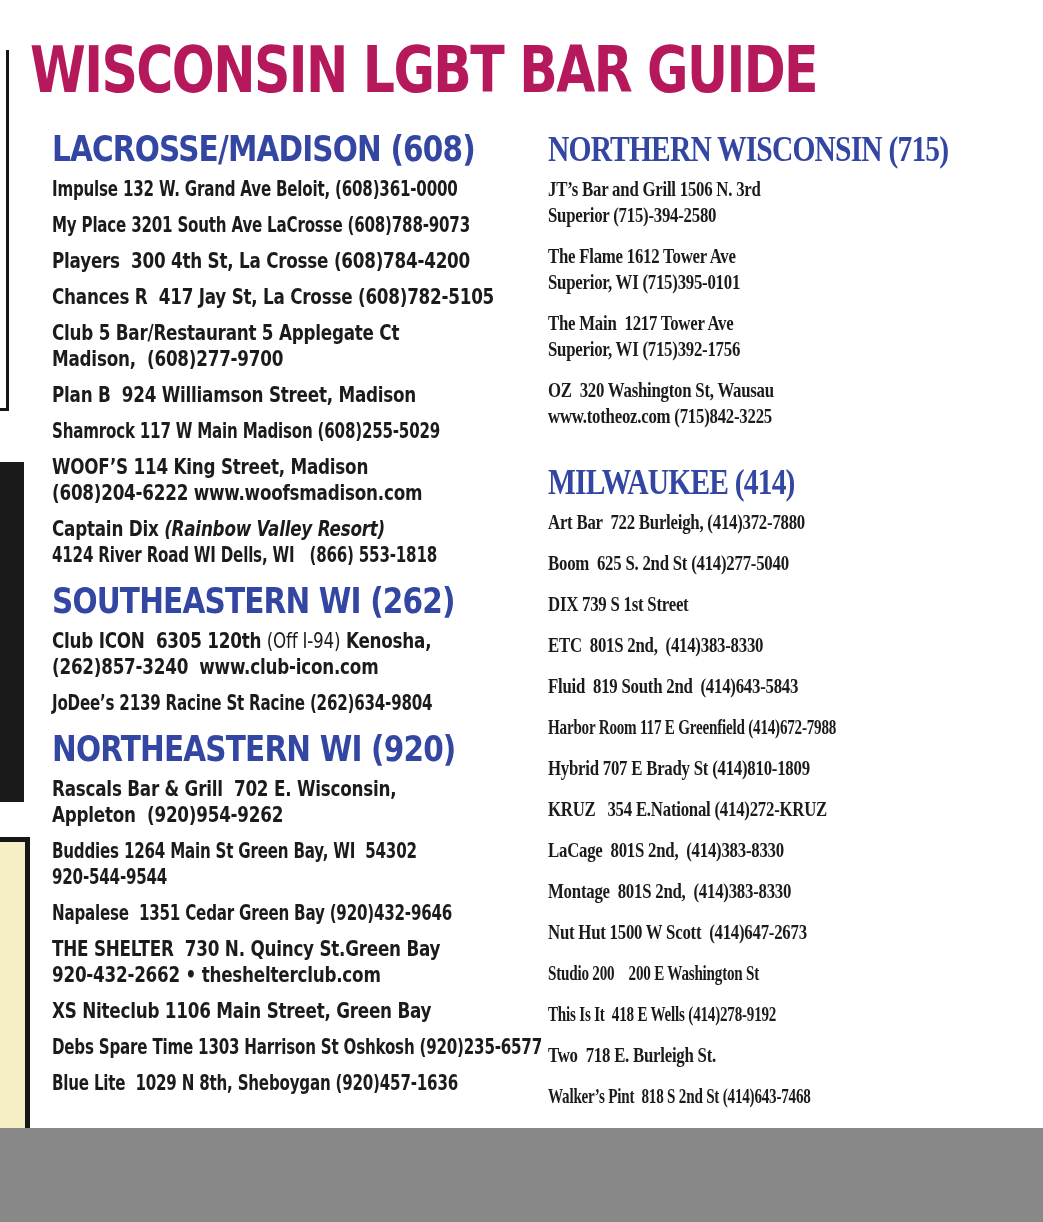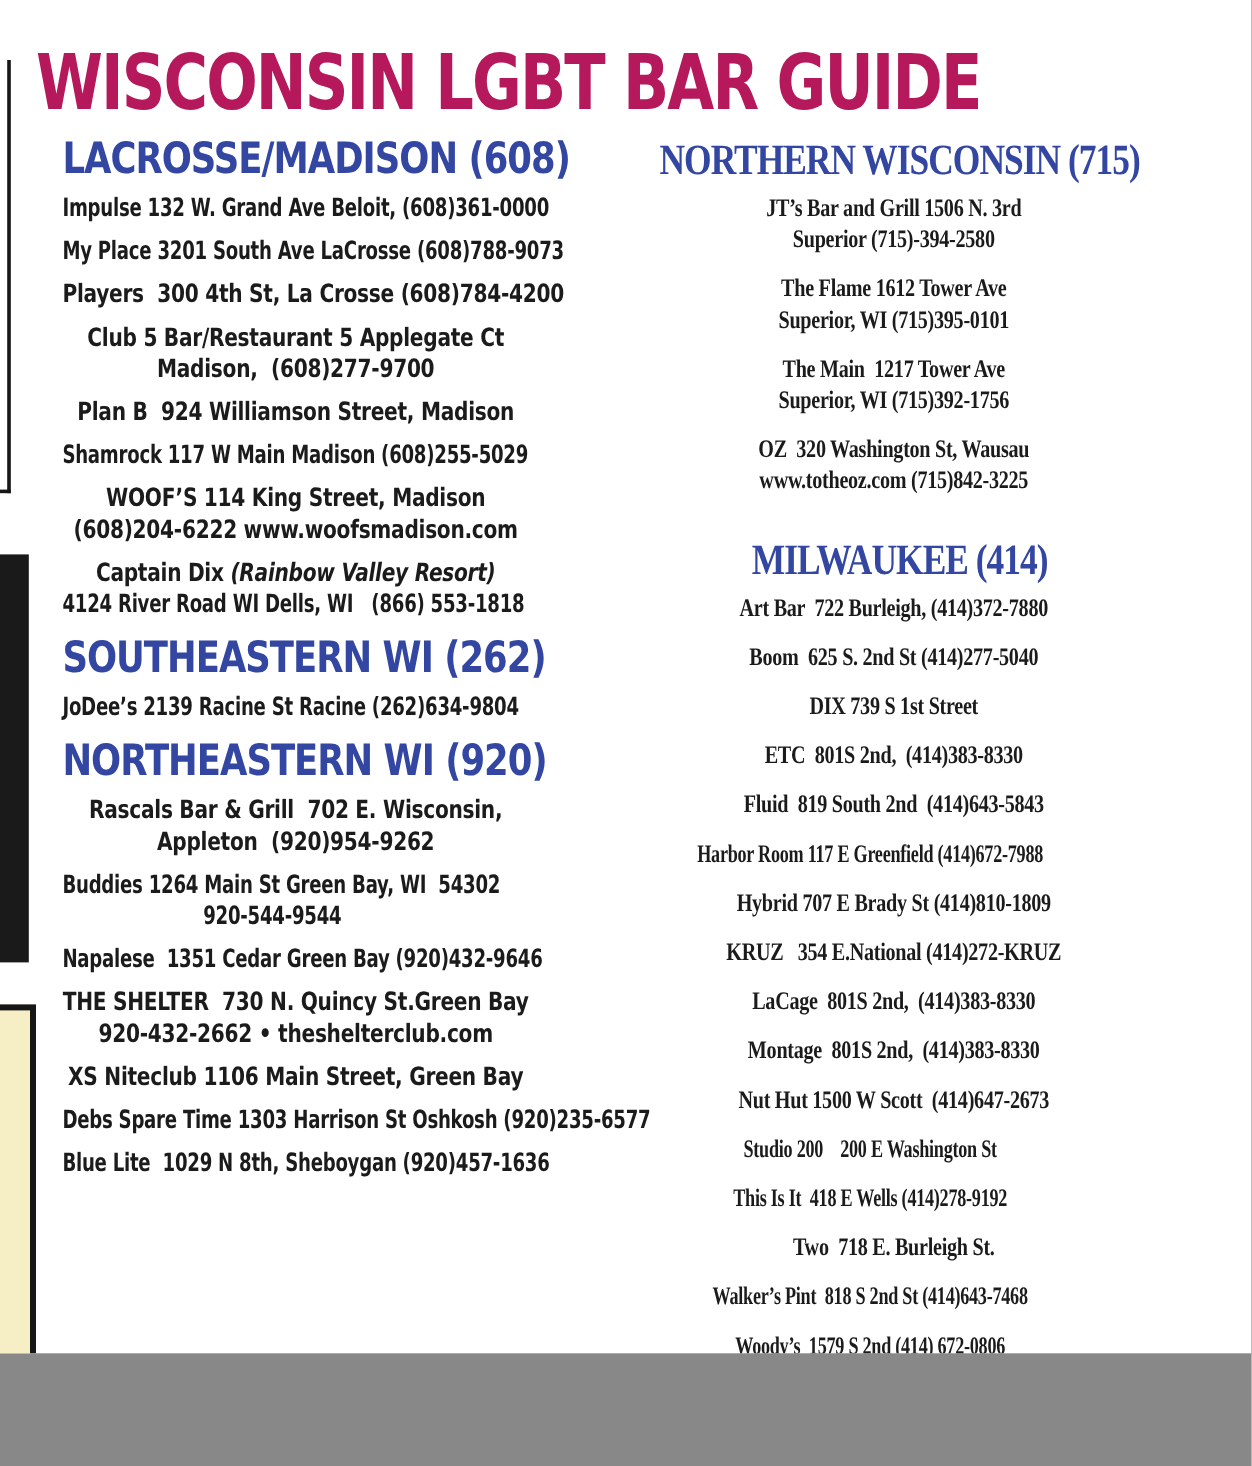--- a/index.html
+++ b/index.html
@@ -52,21 +52,21 @@
   }
   
   #title{
     position:absolute;left:30px;top:36px;
     font-size:64px;line-height:68px;font-weight:800;
     letter-spacing:-2px;color:var(--title_color);
     white-space:pre;transform:scaleX(0.79);transform-origin:0 0;
   }
   
   #columns{position:absolute;left:0;top:110px;width:1043px;}
-  .col{position:absolute;top:0;text-align:center;}
+  .col{position:absolute;top:16px;}
   .col.left{left:52px;width:486px;}
   .col.right{left:548px;width:492px;font-family:Liberation Serif, serif;}
   .sec{margin:0;}
   .sec + .sec{margin-top:8px;}
   .col.right .sec + .sec{margin-top:30px;}
   .sec-header{
     margin:0 0 4px 0;
     font-size:36px;line-height:46px;font-weight:800;
     letter-spacing:-1px;color:var(--header_color);
     white-space:pre;transform:scaleX(0.82);transform-origin:0 0;
@@ -102,40 +102,47 @@
           <div class="entry">
             <div class="line c"><span class="seg">Impulse 132 W. Grand Ave Beloit, (608)361-0000</span></div>
           </div>
           <div class="entry">
             <div class="line c"><span class="seg">My Place 3201 South Ave LaCrosse (608)788-9073</span></div>
           </div>
           <div class="entry">
             <div class="line"><span class="seg">Players  300 4th St, La Crosse (608)784-4200</span></div>
           </div>
           <div class="entry">
+            <div class="line"><span class="seg">Chances R  417 Jay St, La Crosse (608)782-5105</span></div>
+          </div>
+          <div class="entry">
             <div class="line"><span class="seg">Club 5 Bar/Restaurant 5 Applegate Ct</span></div>
             <div class="line"><span class="seg">Madison,  (608)277-9700</span></div>
           </div>
           <div class="entry">
             <div class="line"><span class="seg">Plan B  924 Williamson Street, Madison</span></div>
           </div>
           <div class="entry">
             <div class="line c"><span class="seg">Shamrock 117 W Main Madison (608)255-5029</span></div>
           </div>
           <div class="entry">
             <div class="line"><span class="seg">WOOF’S 114 King Street, Madison</span></div>
             <div class="line"><span class="seg">(608)204-6222 www.woofsmadison.com</span></div>
           </div>
           <div class="entry">
             <div class="line"><span class="seg">Captain Dix </span><span class="seg i">(Rainbow Valley Resort)</span></div>
             <div class="line c"><span class="seg">4124 River Road WI Dells, WI   (866) 553-1818</span></div>
           </div>
         </section>
         <section class="sec">
           <h2 class="sec-header">SOUTHEASTERN WI (262)</h2>
+          <div class="entry">
+            <div class="line"><span class="seg">Club ICON  6305 120th </span><span class="seg lt">(Off I-94)</span><span class="seg"> Kenosha,</span></div>
+            <div class="line"><span class="seg">(262)857-3240  www.club-icon.com</span></div>
+          </div>
           <div class="entry">
             <div class="line c"><span class="seg">JoDee’s 2139 Racine St Racine (262)634-9804</span></div>
           </div>
         </section>
         <section class="sec">
           <h2 class="sec-header">NORTHEASTERN WI (920)</h2>
           <div class="entry">
             <div class="line"><span class="seg">Rascals Bar &amp; Grill  702 E. Wisconsin,</span></div>
             <div class="line"><span class="seg">Appleton  (920)954-9262</span></div>
           </div>

